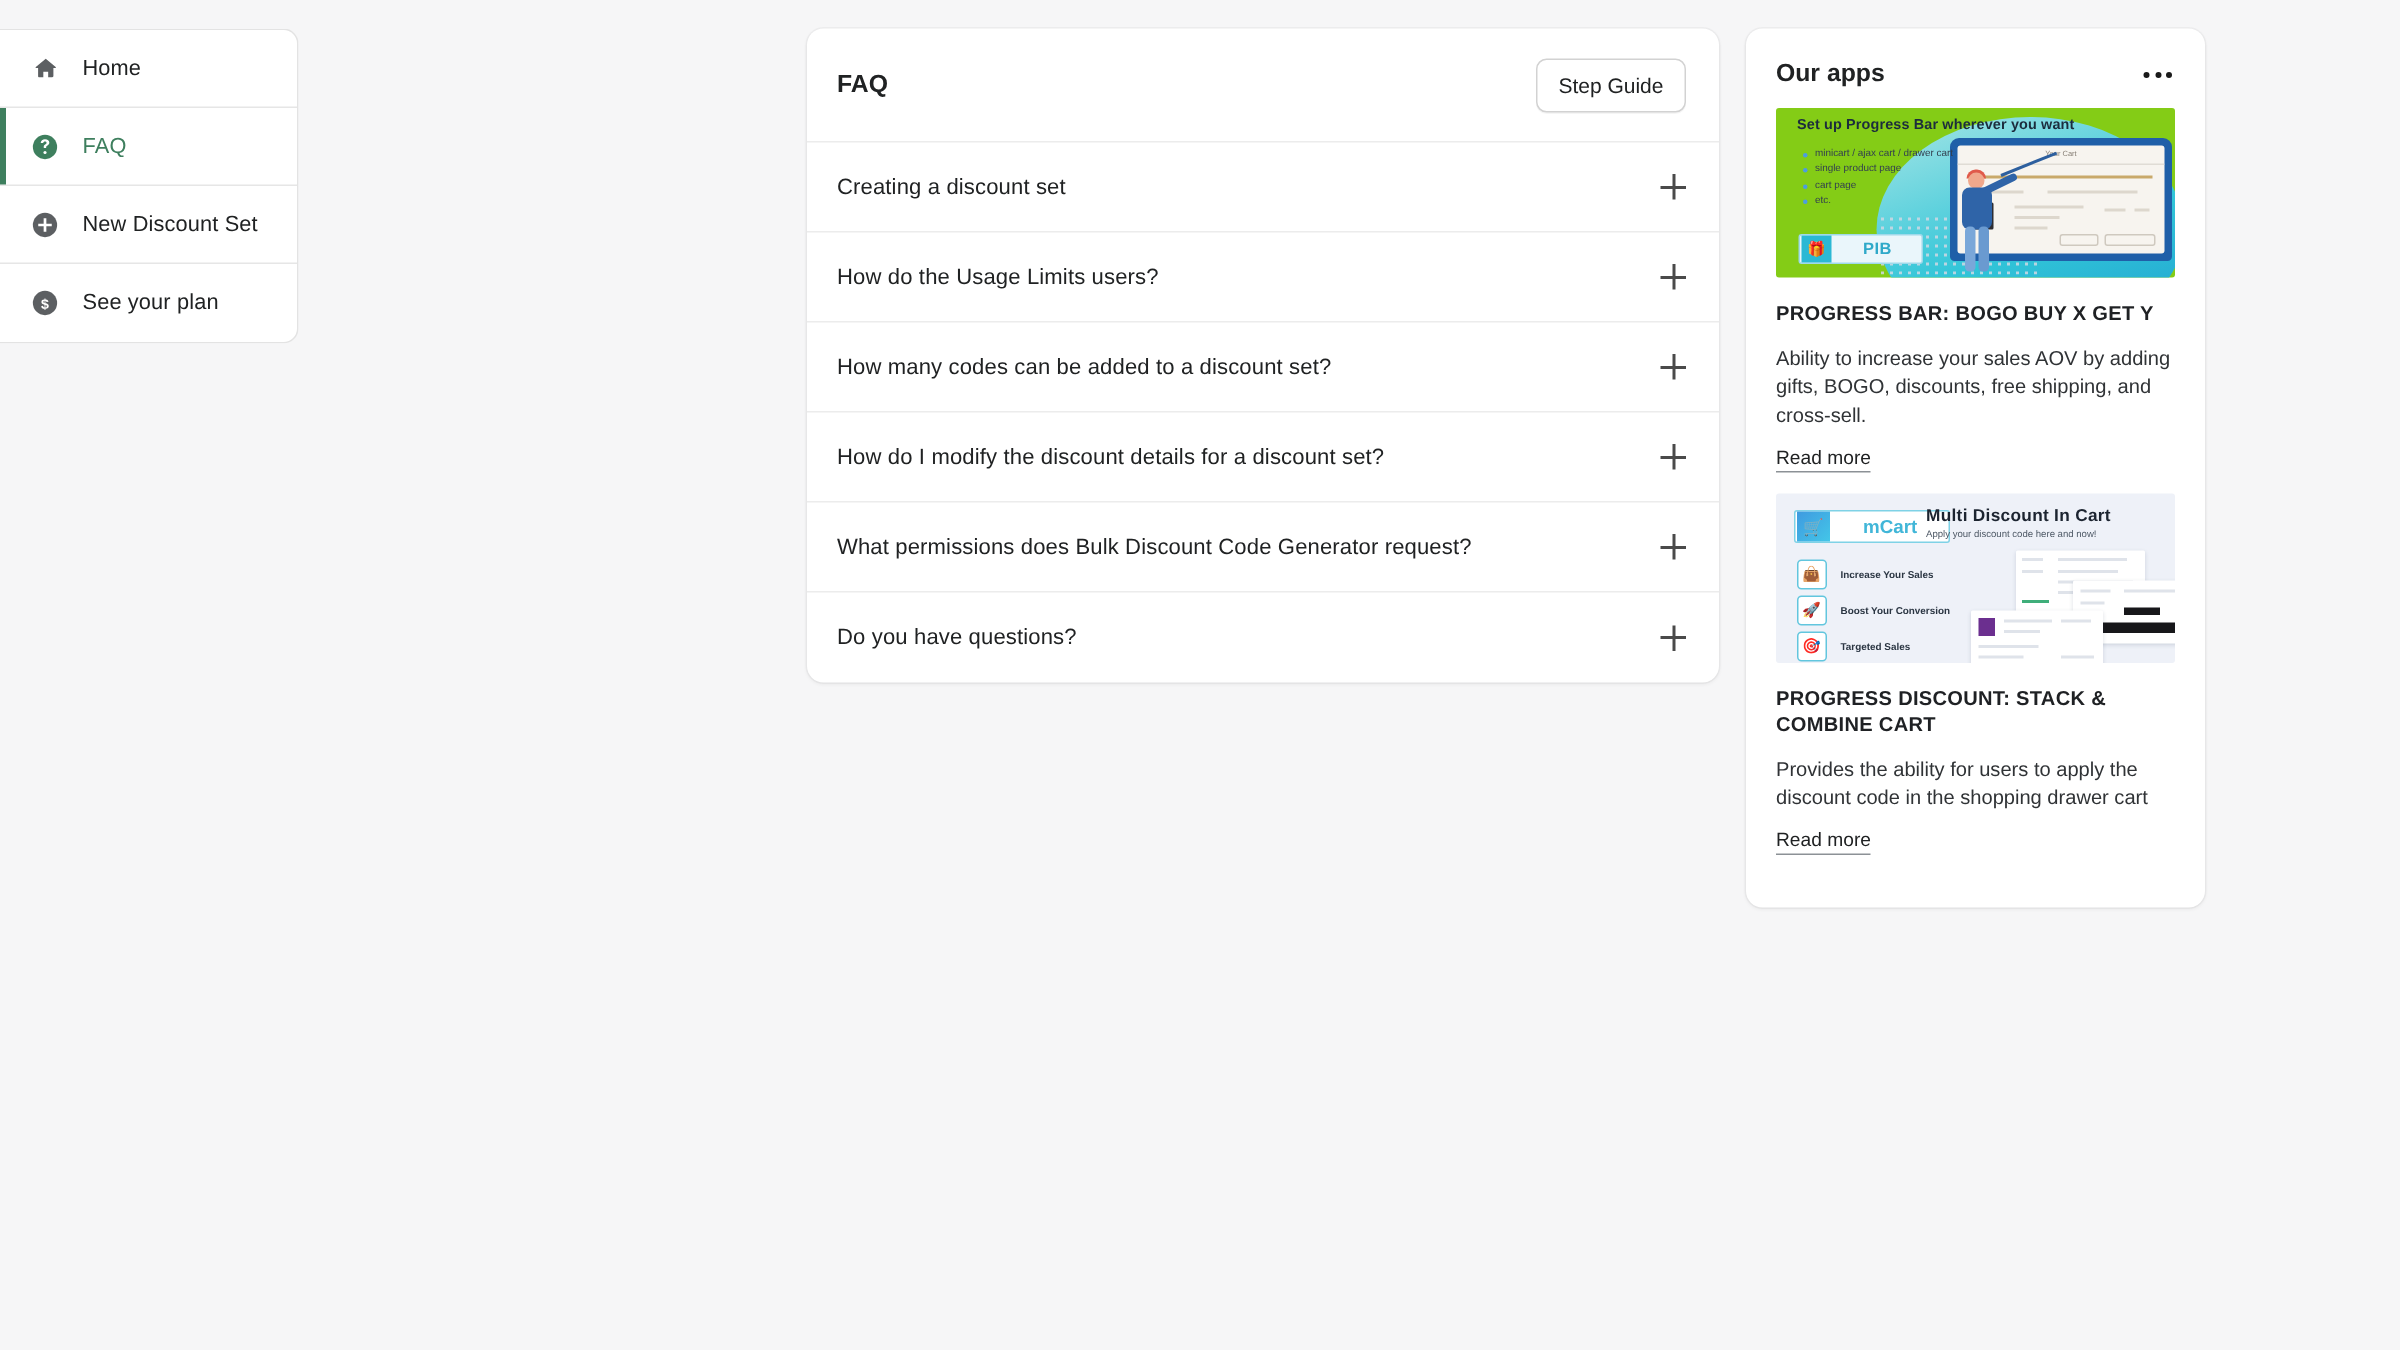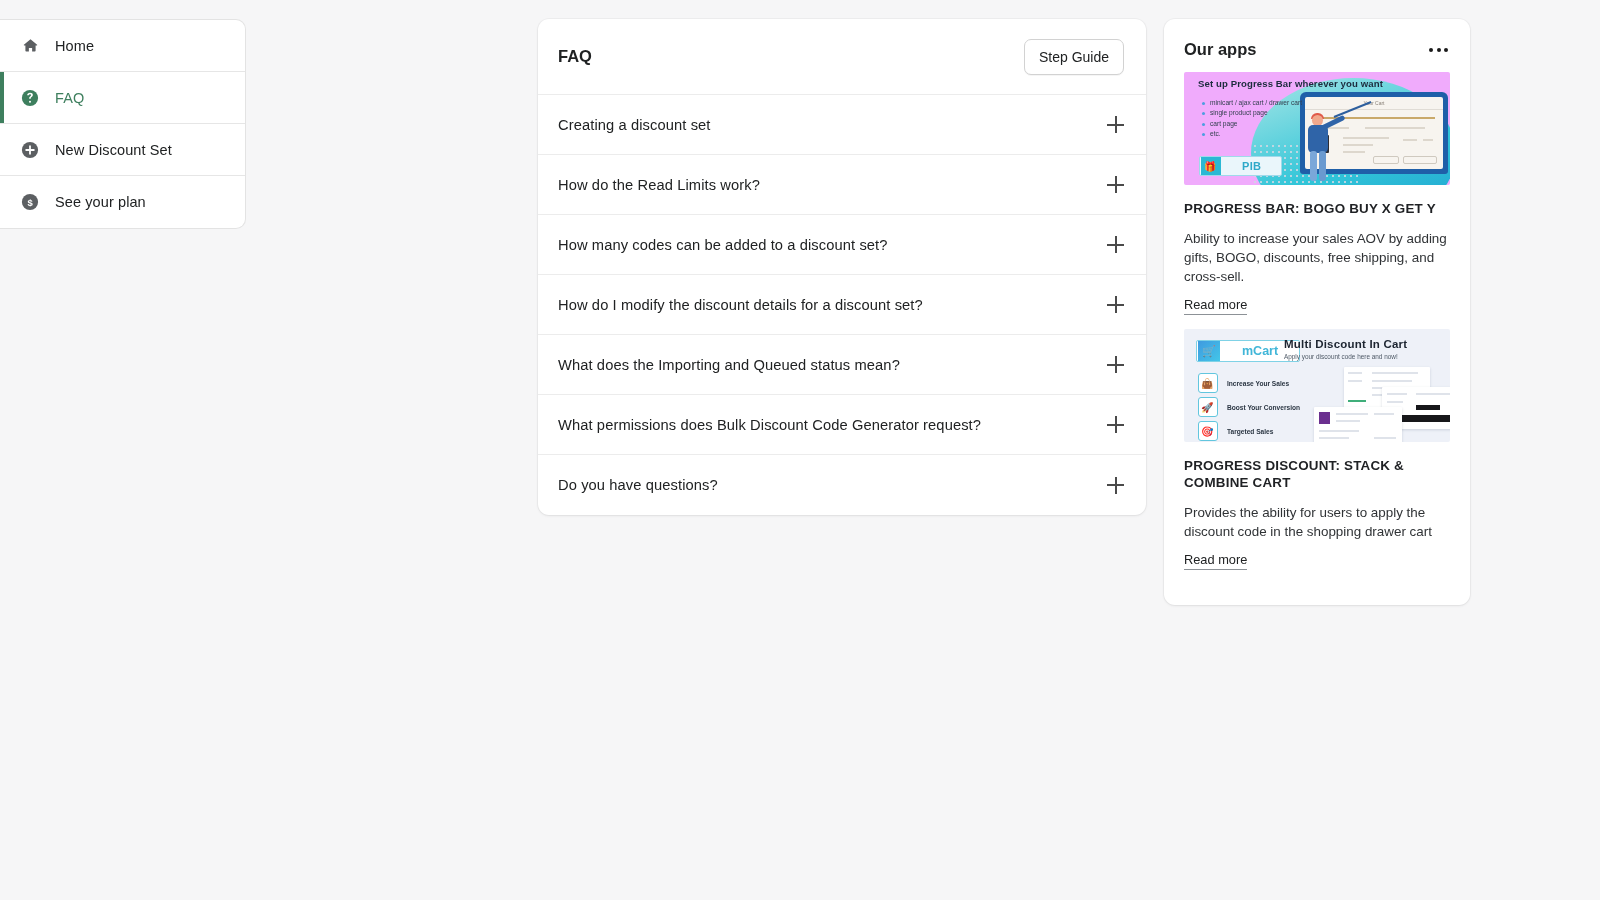--- a/index.html
+++ b/index.html
@@ -6,21 +6,21 @@
   html, body {
     width: 1600px; height: 900px;
     background: #f6f6f7;
     font-family: "Liberation Sans", sans-serif;
     -webkit-font-smoothing: antialiased;
   }
   .page { position: relative; width: 1600px; height: 900px; overflow: hidden; }
 
   
   .sidebar {
-    position: absolute; left: 0; top: 19px; width: 246px;
+    position: absolute; left: 0; top: 19px; width: 199px;
     background: #ffffff;
     border: 1px solid #e3e3e3;
     border-left: none;
     border-radius: 0 10px 10px 0;
     overflow: hidden;
   }
   .nav-item {
     position: relative;
     display: flex; align-items: center;
     height: 52px; padding-left: 21px;
@@ -102,21 +102,21 @@
   .dots-btn span { width: 4px; height: 4px; border-radius: 50%; background: #1a1a1a; }
 
   .app-block { padding: 0 20px; }
   .app-block.second { margin-top: 14px; }
   .app-banner {
     height: 113px; border-radius: 2px; overflow: hidden; position: relative;
     margin-top: 13px;
   }
 
   
-  .b1 { background: #f0abfc; }
+  .b1 { background: #84cc16; }
   .b1 .blob {
     position: absolute; right: -6px; top: 6px;
     width: 205px; height: 150px; border-radius: 50%;
     background: linear-gradient(160deg, #a8e6e6 0%, #31c5d8 55%, #1e9fd0 100%);
   }
   .b1 .dotgrid {
     position: absolute; left: 68px; bottom: 2px; width: 110px; height: 40px;
     background-image: radial-gradient(#cfd8e3 1px, transparent 1.1px);
     background-size: 6px 6px;
     opacity: .85;
@@ -305,33 +305,29 @@
     <div class="faq-header">
       <h1 class="faq-title">FAQ</h1>
       <button class="step-guide-btn">Step Guide</button>
     </div>
 
     <div class="faq-row">
       <span class="faq-q">Creating a discount set</span>
       <span class="plus-icon"></span>
     </div>
     <div class="faq-row">
-      <span class="faq-q">How do the Read Limits work?</span>
+      <span class="faq-q">How do the Usage Limits users?</span>
       <span class="plus-icon"></span>
     </div>
     <div class="faq-row">
       <span class="faq-q">How many codes can be added to a discount set?</span>
       <span class="plus-icon"></span>
     </div>
     <div class="faq-row">
       <span class="faq-q">How do I modify the discount details for a discount set?</span>
-      <span class="plus-icon"></span>
-    </div>
-    <div class="faq-row">
-      <span class="faq-q">What does the Importing and Queued status mean?</span>
       <span class="plus-icon"></span>
     </div>
     <div class="faq-row">
       <span class="faq-q">What permissions does Bulk Discount Code Generator request?</span>
       <span class="plus-icon"></span>
     </div>
     <div class="faq-row">
       <span class="faq-q">Do you have questions?</span>
       <span class="plus-icon"></span>
     </div>

